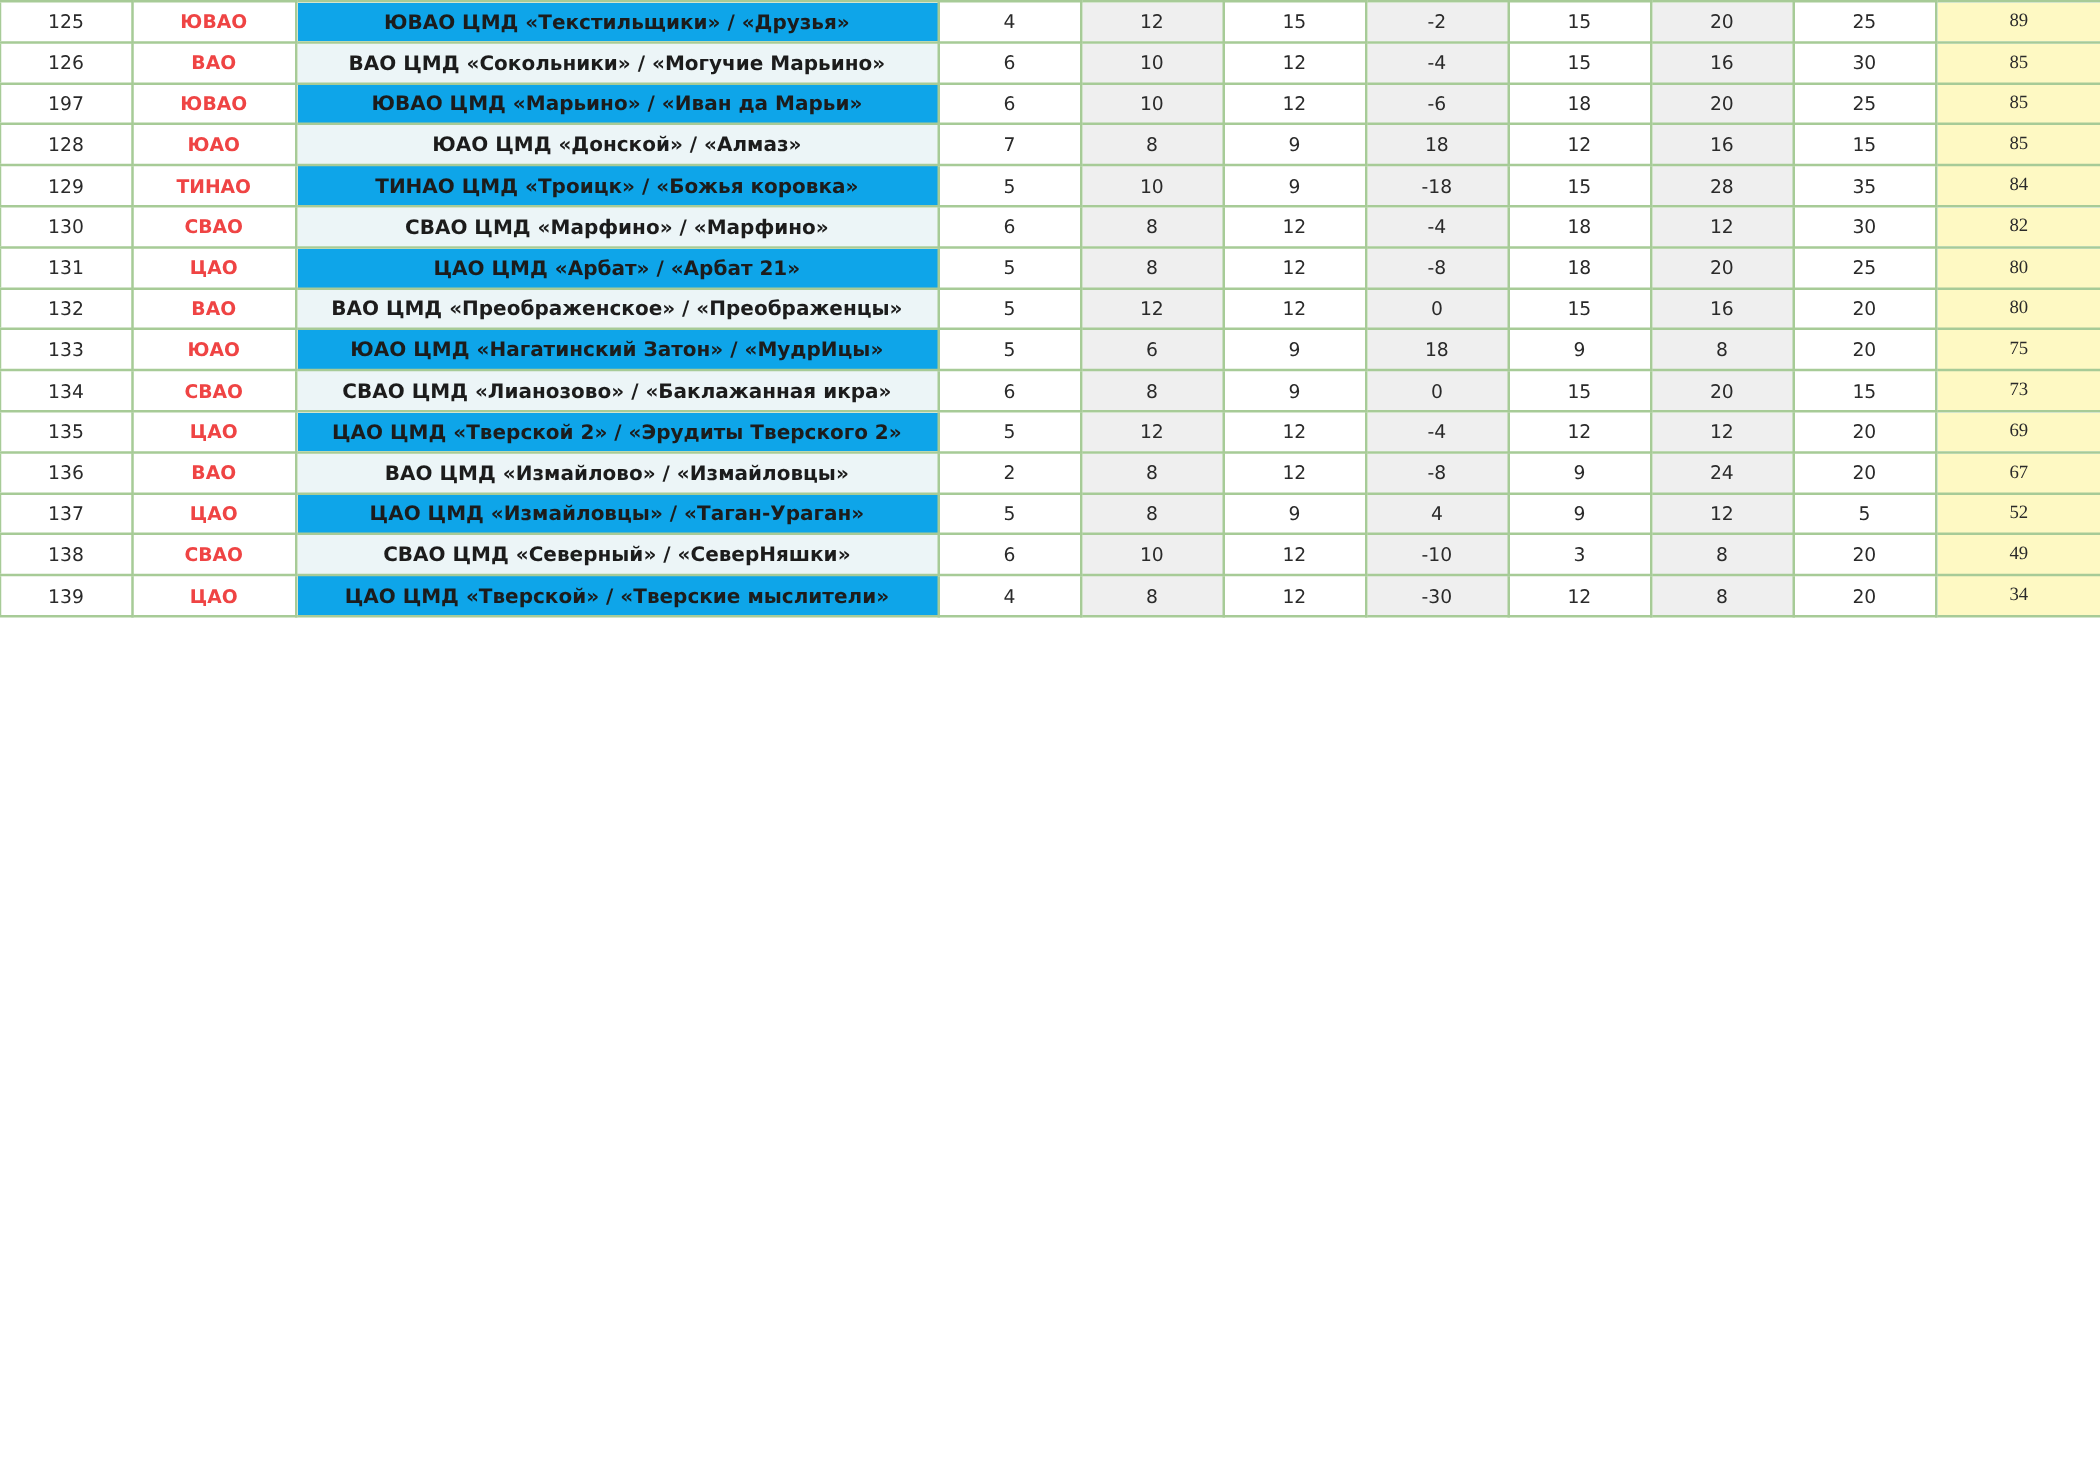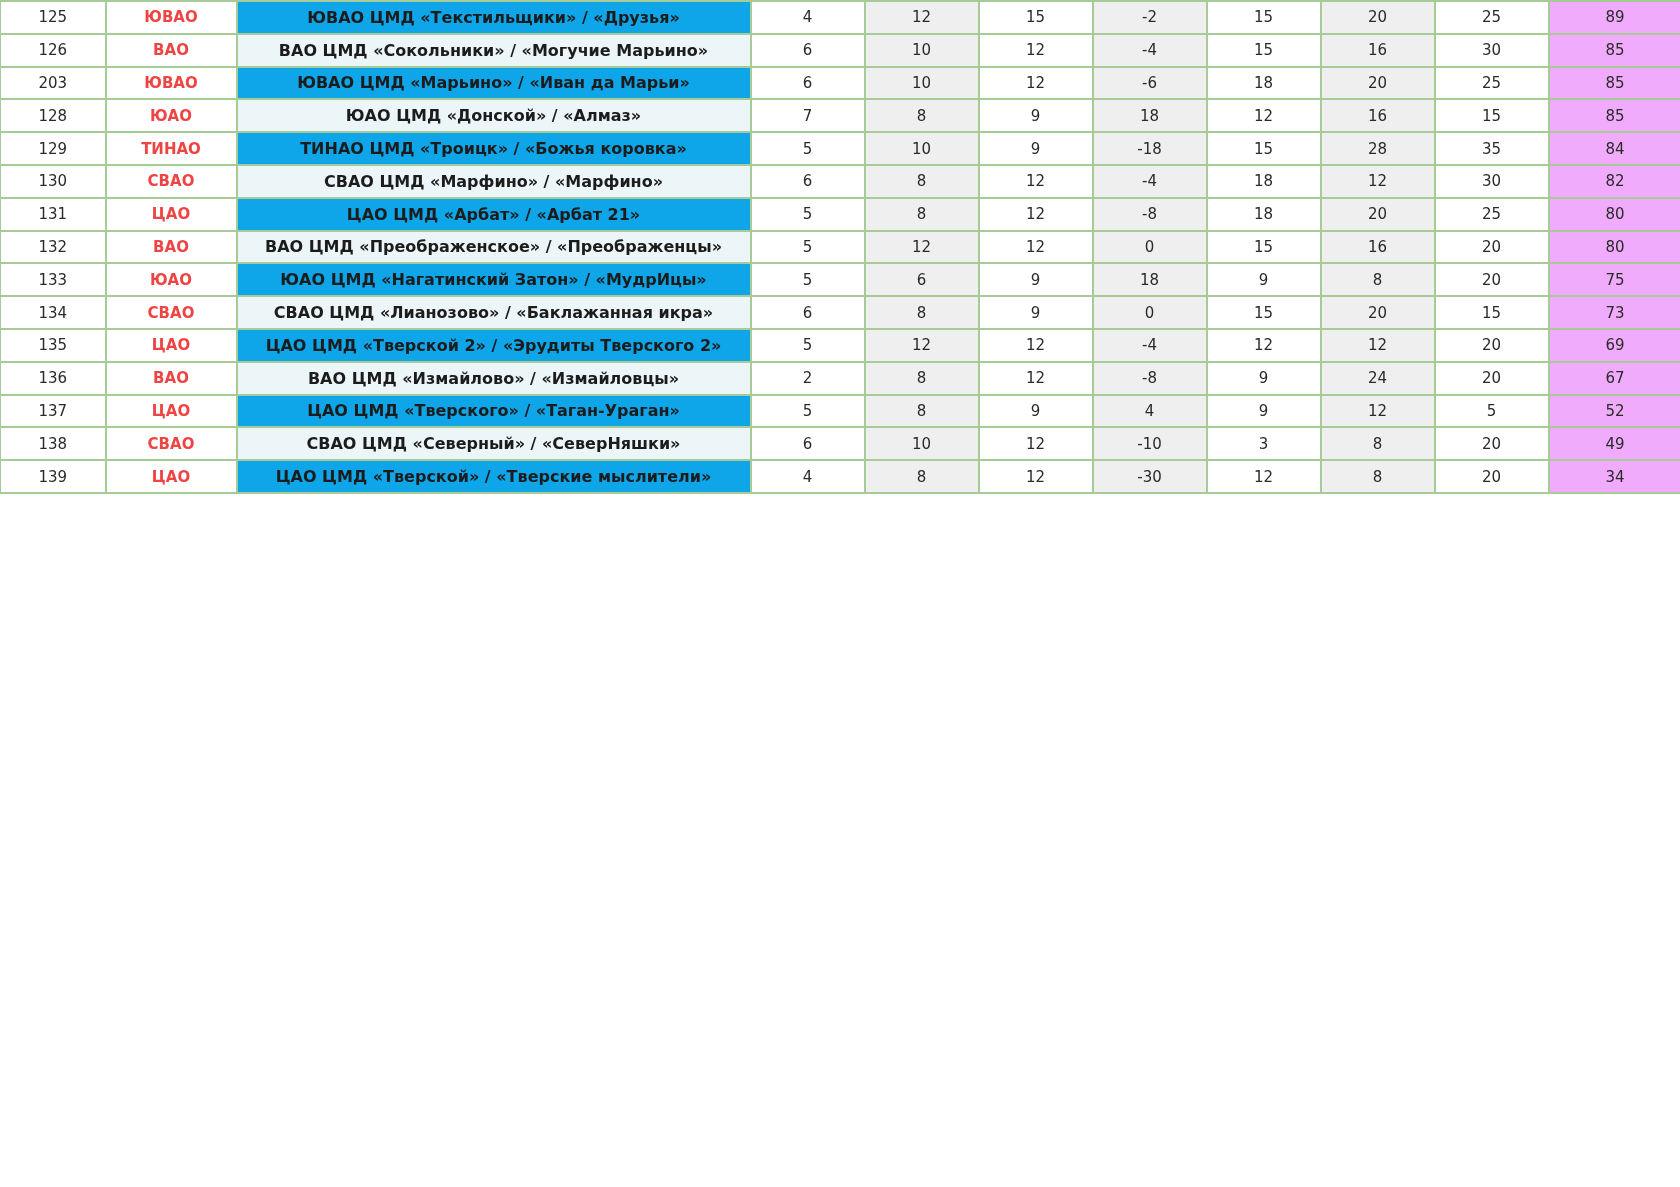--- a/index.html
+++ b/index.html
@@ -56,24 +56,25 @@
   }
   tr.alt td.c-name { background: #ecf5f7; }
   td.c-score {
     background: #ffffff;
     font-size: 15px;
     font-weight: 400;
     color: #2a2a2a;
   }
   td.c-score.shade { background: #efefef; }
   td.c-total {
-    background: #f0abfc;
+    background: #fef9c3;
     font-size: 15px;
     font-weight: 400;
     color: #2a2a2a;
+    font-family: Liberation Serif, serif;
   }
 </style>
 </head>
 <body>
 
 <div class="page">
   <table class="rating">
     <colgroup>
       <col style="width:105px">
       <col style="width:131px">
@@ -108,21 +109,21 @@
     <td class="c-score">6</td>
     <td class="c-score shade">10</td>
     <td class="c-score">12</td>
     <td class="c-score shade">-4</td>
     <td class="c-score">15</td>
     <td class="c-score shade">16</td>
     <td class="c-score">30</td>
     <td class="c-total">85</td>
   </tr>
         <tr>
-    <td class="c-rank">203</td>
+    <td class="c-rank">197</td>
     <td class="c-district">ЮВАО</td>
     <td class="c-name">ЮВАО ЦМД «Марьино» / «Иван да Марьи»</td>
     <td class="c-score">6</td>
     <td class="c-score shade">10</td>
     <td class="c-score">12</td>
     <td class="c-score shade">-6</td>
     <td class="c-score">18</td>
     <td class="c-score shade">20</td>
     <td class="c-score">25</td>
     <td class="c-total">85</td>
@@ -240,21 +241,21 @@
     <td class="c-score">12</td>
     <td class="c-score shade">-8</td>
     <td class="c-score">9</td>
     <td class="c-score shade">24</td>
     <td class="c-score">20</td>
     <td class="c-total">67</td>
   </tr>
         <tr>
     <td class="c-rank">137</td>
     <td class="c-district">ЦАО</td>
-    <td class="c-name">ЦАО ЦМД «Тверского» / «Таган-Ураган»</td>
+    <td class="c-name">ЦАО ЦМД «Измайловцы» / «Таган-Ураган»</td>
     <td class="c-score">5</td>
     <td class="c-score shade">8</td>
     <td class="c-score">9</td>
     <td class="c-score shade">4</td>
     <td class="c-score">9</td>
     <td class="c-score shade">12</td>
     <td class="c-score">5</td>
     <td class="c-total">52</td>
   </tr>
         <tr class="alt">

